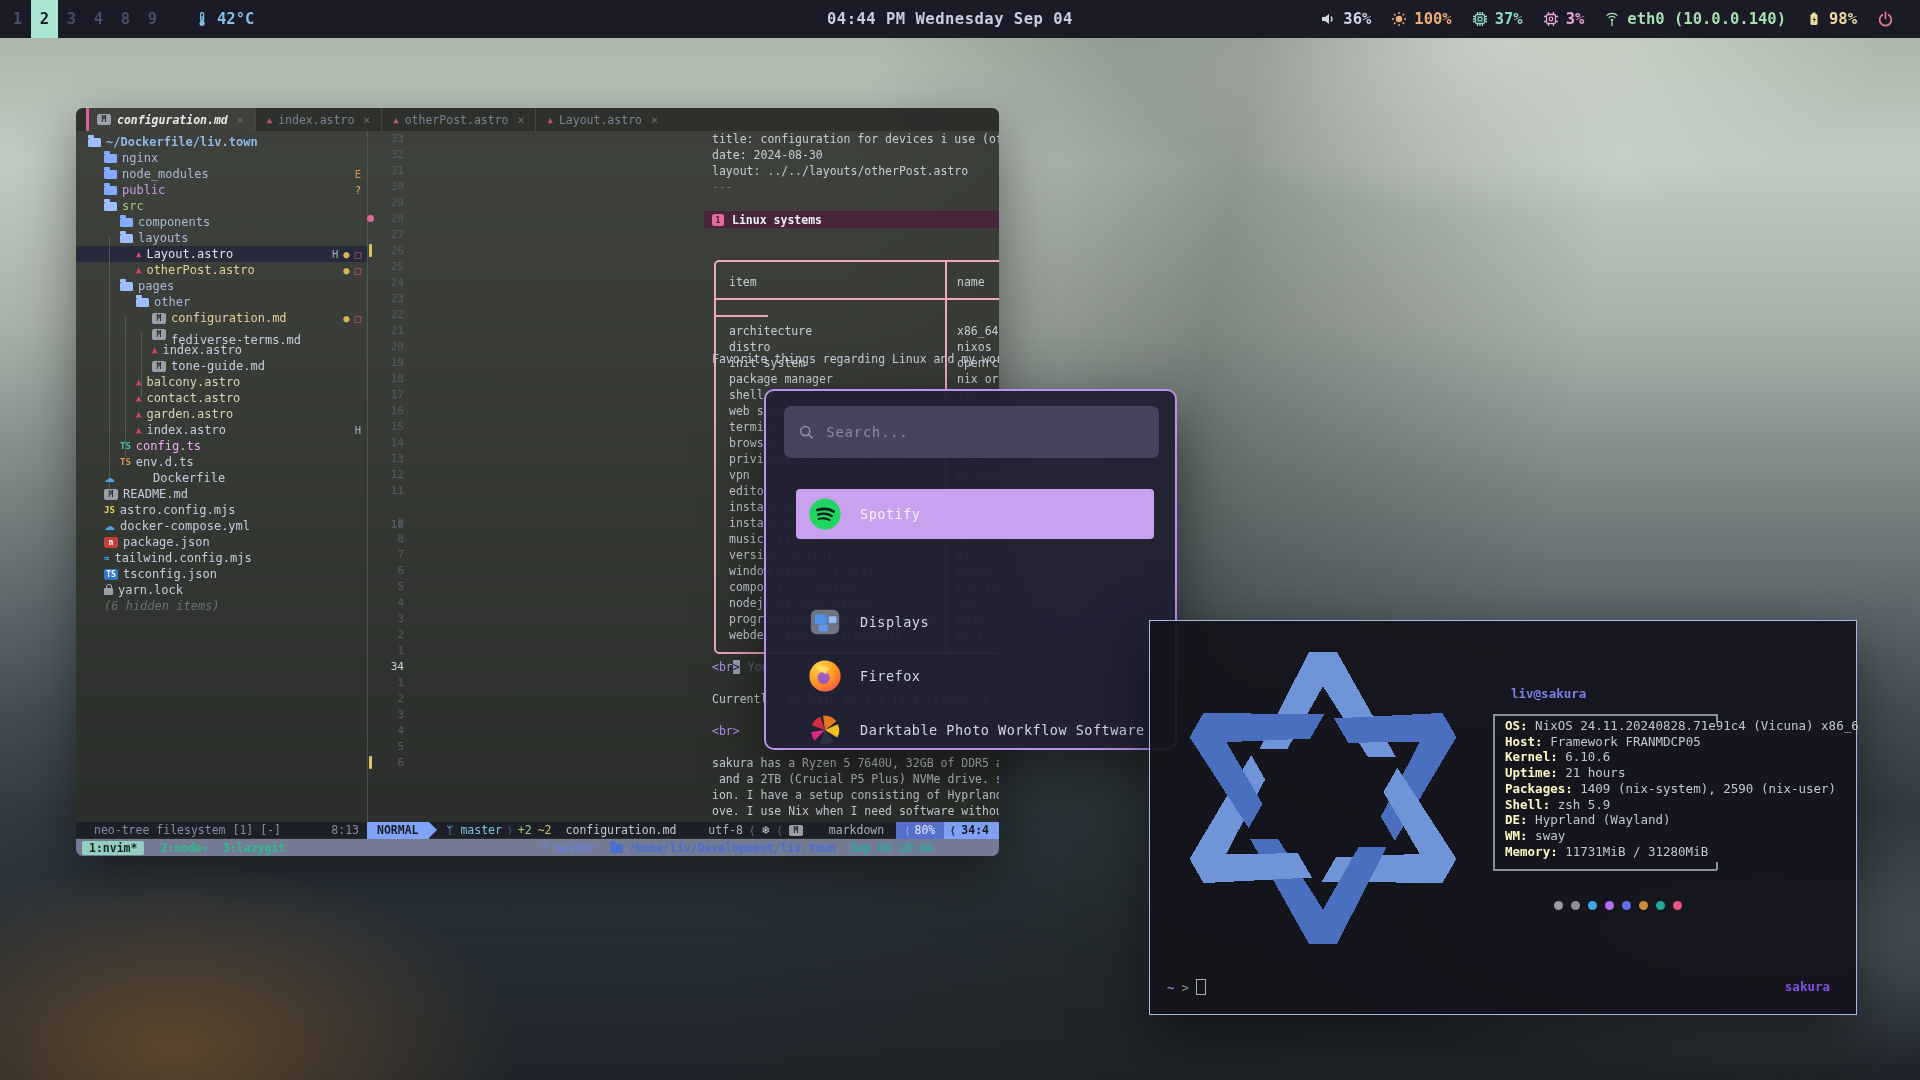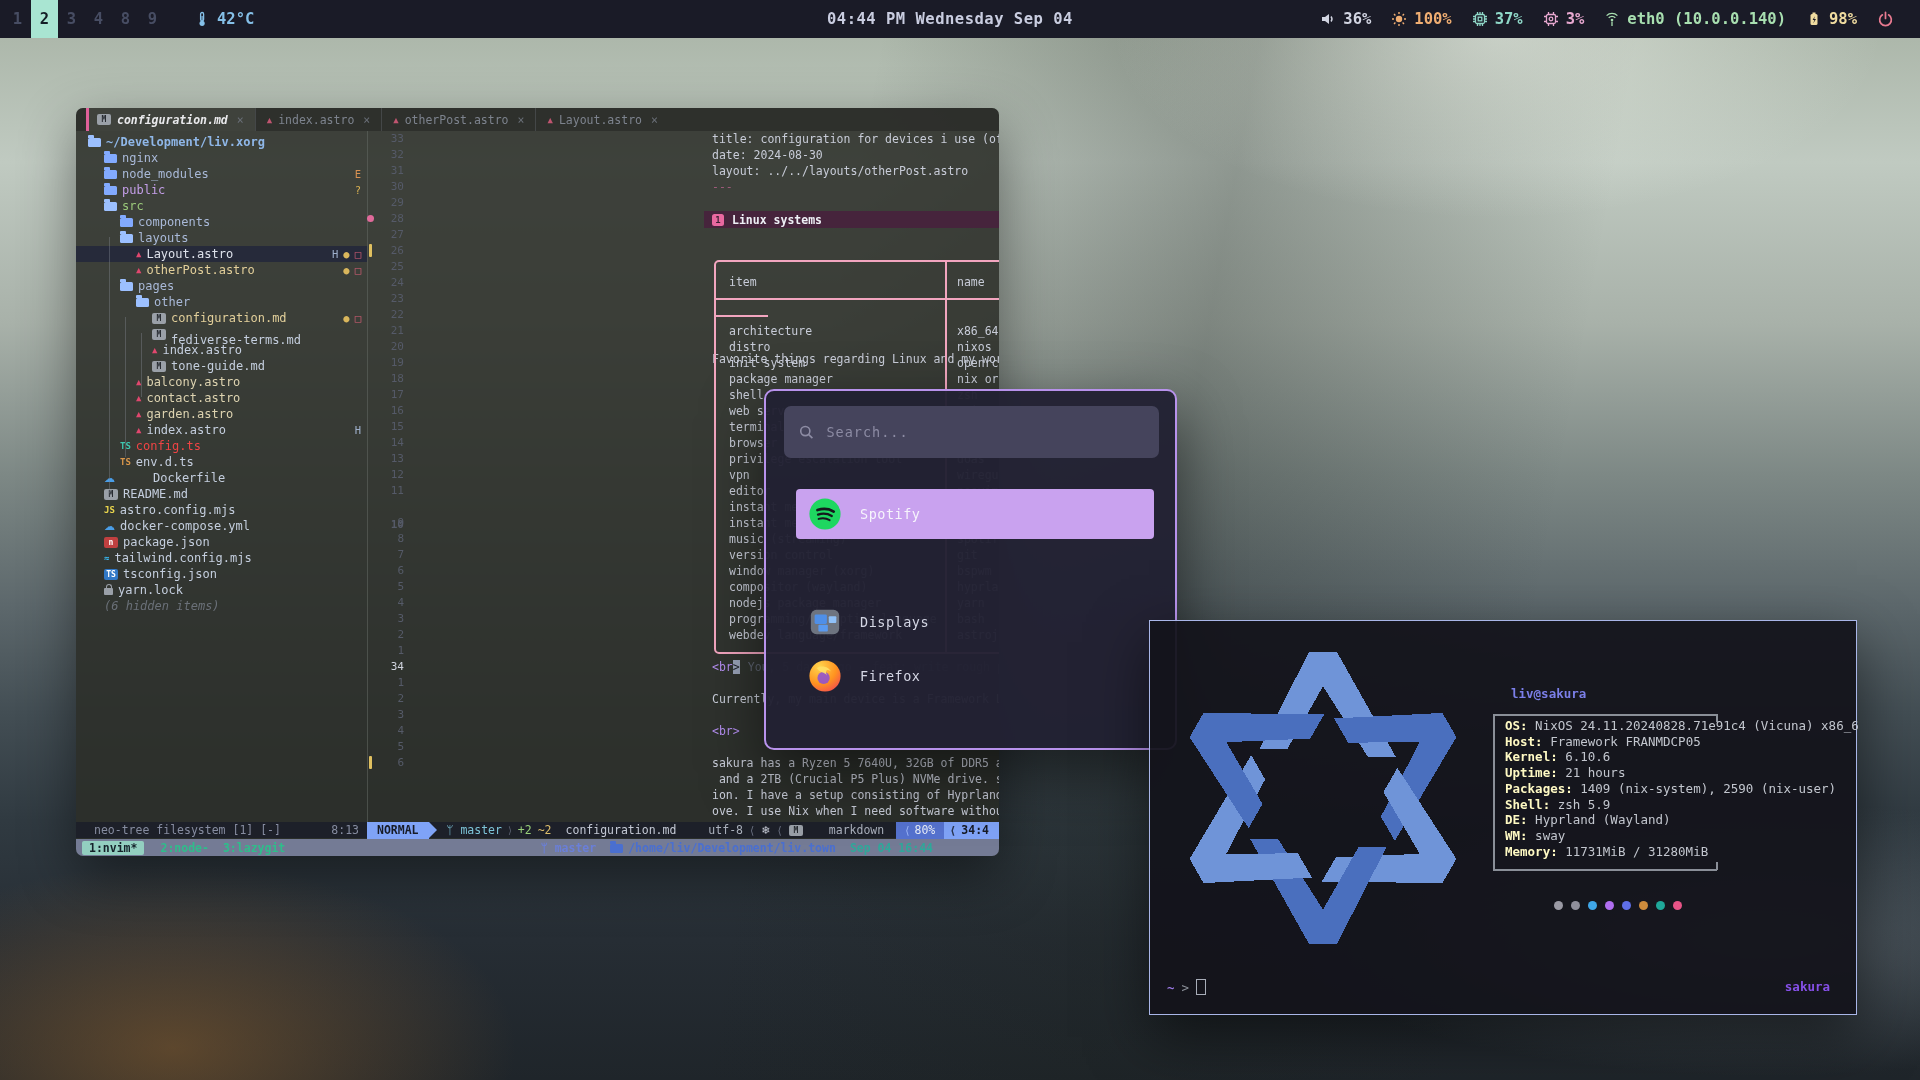--- a/index.html
+++ b/index.html
@@ -251,21 +251,21 @@
         </div>
         <div class="tab">
           <span class="astro-ic">▲</span>
           <span class="tab-label">Layout.astro</span>
           <span class="tab-close">×</span>
         </div>
       </div>
     <div id="tree">
         <div class="trow" style="top: 3px; padding-left: 12px;">
           <span class="ic-folder open"></span>
-          <span class="tname" style="color: rgb(143, 183, 232); font-weight: bold;">~/Development/liv.xorg</span>
+          <span class="tname" style="color: rgb(143, 183, 232); font-weight: bold;">~/Dockerfile/liv.town</span>
         </div>
         <div class="trow" style="top: 19px; padding-left: 28px;">
           <span class="ic-folder"></span>
           <span class="tname" style="color: rgb(169, 185, 216);">nginx</span>
         </div>
         <div class="trow" style="top: 35px; padding-left: 28px;">
           <span class="ic-folder"></span>
           <span class="tname" style="color: rgb(169, 185, 216);">node_modules</span>
           <span class="tbadges">
             <span style="color: rgb(217, 145, 82);">E</span>
@@ -349,21 +349,21 @@
         </div>
         <div class="trow" style="top: 291px; padding-left: 60px;">
           <span class="astro-ic" style="color: rgb(224, 71, 110);">▲</span>
           <span class="tname" style="color: rgb(196, 206, 222);">index.astro</span>
           <span class="tbadges">
             <span style="color: rgb(159, 176, 204);">H</span>
           </span>
         </div>
         <div class="trow" style="top: 307px; padding-left: 44px;">
           <span class="lbl" style="color: rgb(63, 198, 176);">TS</span>
-          <span class="tname" style="color: #ef4444;">config.ts</span>
+          <span class="tname" style="color: #f0abfc;">config.ts</span>
         </div>
         <div class="trow" style="top: 323px; padding-left: 44px;">
           <span class="lbl" style="color: rgb(216, 150, 74);">TS</span>
           <span class="tname" style="color: rgb(196, 206, 222);">env.d.ts</span>
         </div>
         <div class="trow" style="top: 339px; padding-left: 28px;">
           <span class="glyph" style="color: rgb(74, 158, 232);">☁</span>
           <span class="tname" style="color: rgb(196, 206, 222); padding-left: 33px;">Dockerfile</span>
         </div>
         <div class="trow" style="top: 355px; padding-left: 28px;">
@@ -576,20 +576,32 @@
                   <stop offset="1" stop-color="#f33b5b"></stop>
                 </radialGradient>
               </defs>
               <circle cx="18" cy="18" r="16.5" fill="url(#fxg)"></circle>
               <circle cx="16.5" cy="20" r="6.5" fill="#8a4fd8" opacity="0.85"></circle>
               <path d="M9.5 9.5c2 5 8.5 4 10.5 8-3-8 2.5-6 4.5-4-2-5-9.5-7.5-15-4z" fill="#ffe066" opacity="0.9"></path>
             </svg>
           </span>
           <span class="llabel">Firefox</span>
         </div>
+        <div class="litem" style="top: 314px;">
+          <span class="lic">
+            <svg viewBox="0 0 36 36">
+              <path d="M18 18 L4 13 A15 15 0 0 1 13 4 Z" fill="#d22c3c"></path>
+              <path d="M18 18 L16 3 A15 15 0 0 1 30 9 Z" fill="#e87a1e"></path>
+              <path d="M18 18 L31.5 12 A15 15 0 0 1 31 26 Z" fill="#f0c020"></path>
+              <path d="M18 18 L7 29 A15 15 0 0 1 3.5 20 Z" fill="#d82a8a"></path>
+              <path d="M18 18 L27 30 A15 15 0 0 1 13 32 Z" fill="#2a3344"></path>
+            </svg>
+          </span>
+          <span class="llabel">Darktable Photo Workflow Software</span>
+        </div>
       </div>
     <div id="search-box">
       <svg width="18" height="18" viewBox="0 0 18 18">
           <circle cx="8" cy="8" r="5" stroke="#8d8ca4" stroke-width="1.8" fill="none"></circle>
           <path d="M11.8 11.8l4 4" stroke="#8d8ca4" stroke-width="1.8"></path>
         </svg>
       <input id="search-input" placeholder="Search..." style="">
     </div>
   </div>
 

